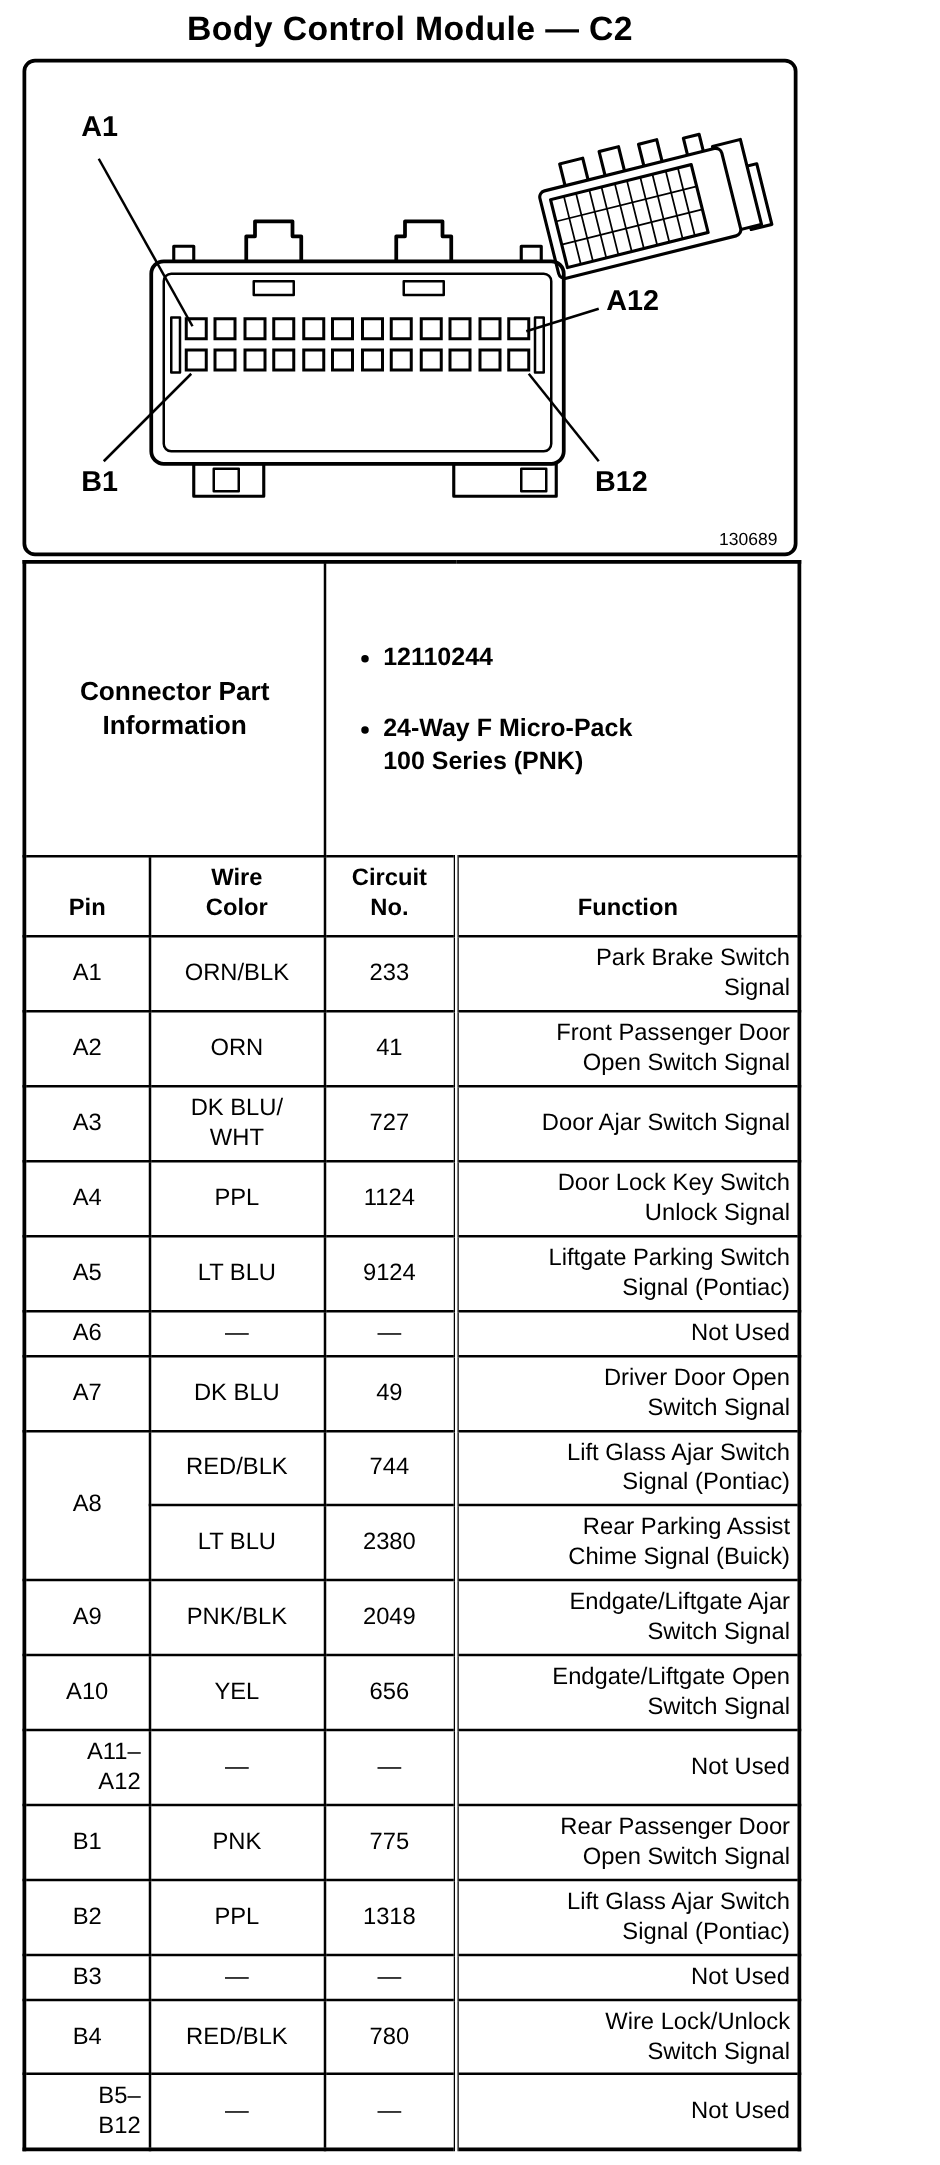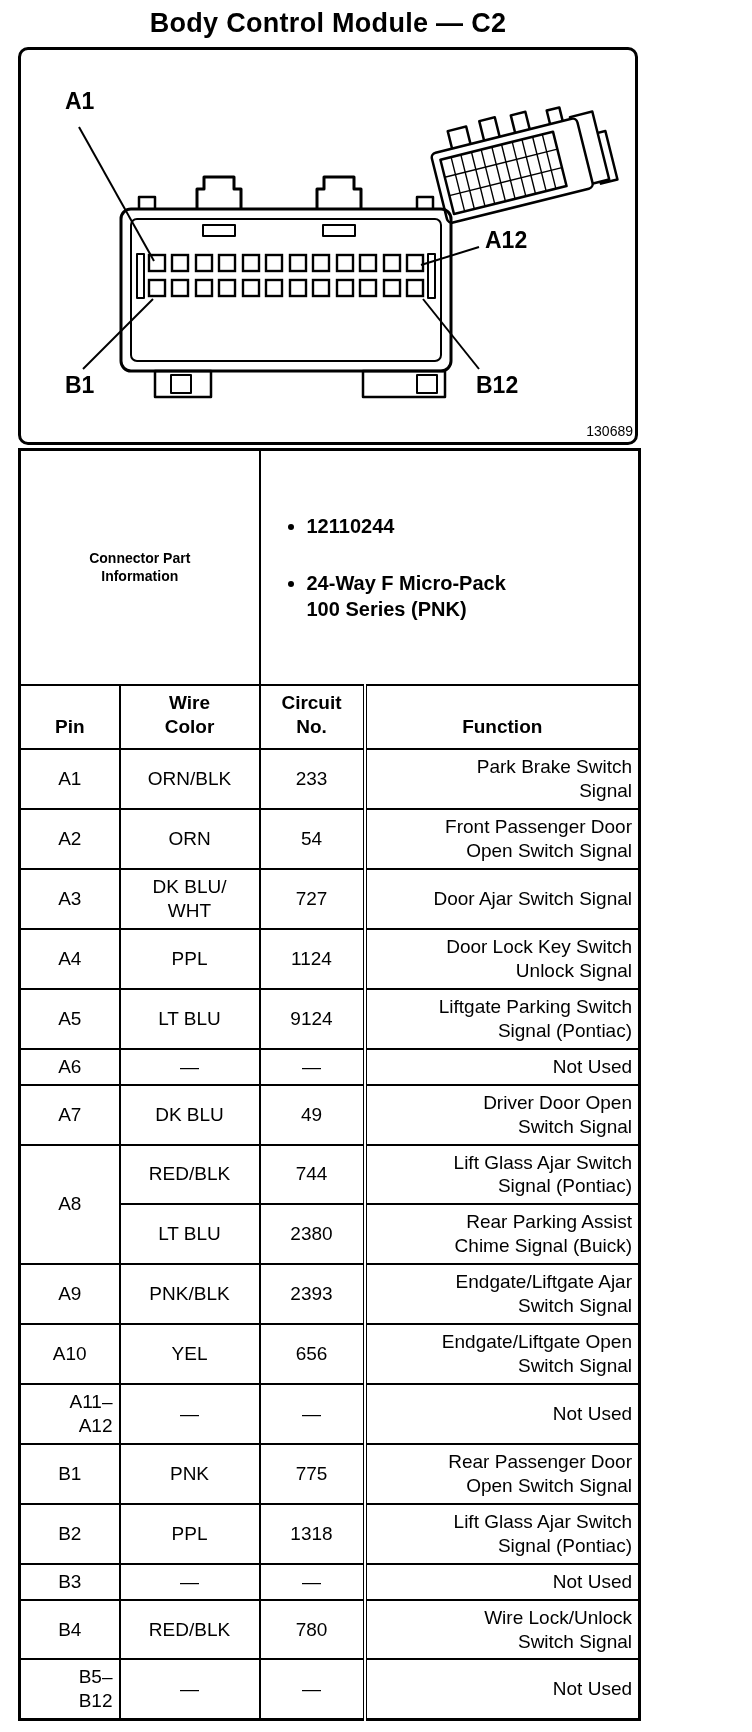--- a/index.html
+++ b/index.html
@@ -4,30 +4,30 @@
 <style>
   html, body { margin:0; padding:0; }
   body { background:#ffffff; font-family:"Liberation Sans", sans-serif; color:#000000; }
   .page { position:relative; width:752px; height:1732px; background:#ffffff; overflow:hidden; }
   .content { position:absolute; left:18px; top:4px; width:620px; }
   .title { text-align:center; font-weight:700; font-size:27px; letter-spacing:.3px; padding:4px 0 8px 0; }
 
   .diagram-panel { position:relative; border:3px solid #000; border-radius:10px; height:392px; background:#fff; }
   .diagram-svg { display:block; width:100%; height:100%; }
   .pin-label { position:absolute; font-size:23px; font-weight:700; }
-  .figure-number { position:absolute; right:2px; bottom:3px; font-size:14px; }
+  .figure-number { position:absolute; right:13px; bottom:3px; font-size:14px; }
 
   table.pin-table { border-collapse:collapse; width:620px; margin-top:3px; table-layout:fixed; border:3px solid #000; }
   .pin-table td, .pin-table th { border:2px solid #000; padding:5px 6px; font-size:19px; line-height:1.26; vertical-align:middle; white-space:pre-line; }
   .pin-table th { font-weight:700; text-align:center; vertical-align:bottom; padding-bottom:9px; }
   td.c { text-align:center; }
   td.fn, th.fn { border-left:4px double #000; }
   td.fn { padding-left:10px; text-align:right; }
   td.pin-left { text-align:right; padding-left:10px; }
-  td.part-label { font-weight:700; font-size:14px; text-align:center; }
+  td.part-label { font-weight:700; font-size:21px; text-align:center; }
   td.part-bullets { padding:10px 20px; }
   td.part-bullets ul { margin:0 0 0 26px; padding:0; font-weight:700; font-size:20px; list-style:disc outside; }
   td.part-bullets li { margin:3px 0; white-space:pre-line; line-height:1.3; }
 </style>
 </head>
 <body>
 
 <div class="page">
   <div class="content">
 
@@ -150,21 +150,21 @@
         <tr>
           <td class="c">A1</td>
           <td class="c">ORN/BLK</td>
           <td class="c">233</td>
           <td class="fn">Park Brake Switch
 Signal</td>
         </tr>
         <tr>
           <td class="c">A2</td>
           <td class="c">ORN</td>
-          <td class="c">54</td>
+          <td class="c">41</td>
           <td class="fn">Front Passenger Door
 Open Switch Signal</td>
         </tr>
         <tr>
           <td class="c">A3</td>
           <td class="c">DK BLU/
 WHT</td>
           <td class="c">727</td>
           <td class="fn">Door Ajar Switch Signal</td>
         </tr>
@@ -204,21 +204,21 @@
         </tr>
         <tr>
           <td class="c">LT BLU</td>
           <td class="c">2380</td>
           <td class="fn">Rear Parking Assist
 Chime Signal (Buick)</td>
         </tr>
         <tr>
           <td class="c">A9</td>
           <td class="c">PNK/BLK</td>
-          <td class="c">2393</td>
+          <td class="c">2049</td>
           <td class="fn">Endgate/Liftgate Ajar
 Switch Signal</td>
         </tr>
         <tr>
           <td class="c">A10</td>
           <td class="c">YEL</td>
           <td class="c">656</td>
           <td class="fn">Endgate/Liftgate Open
 Switch Signal</td>
         </tr>

